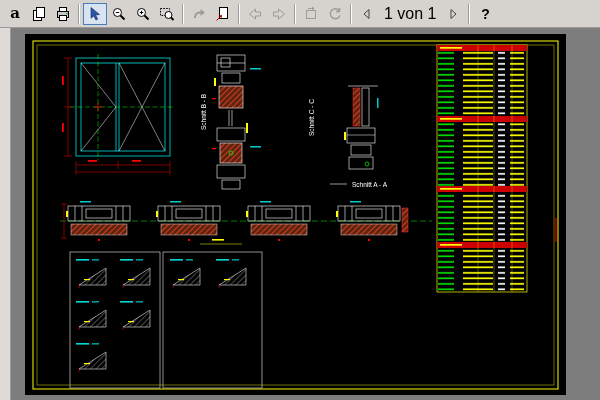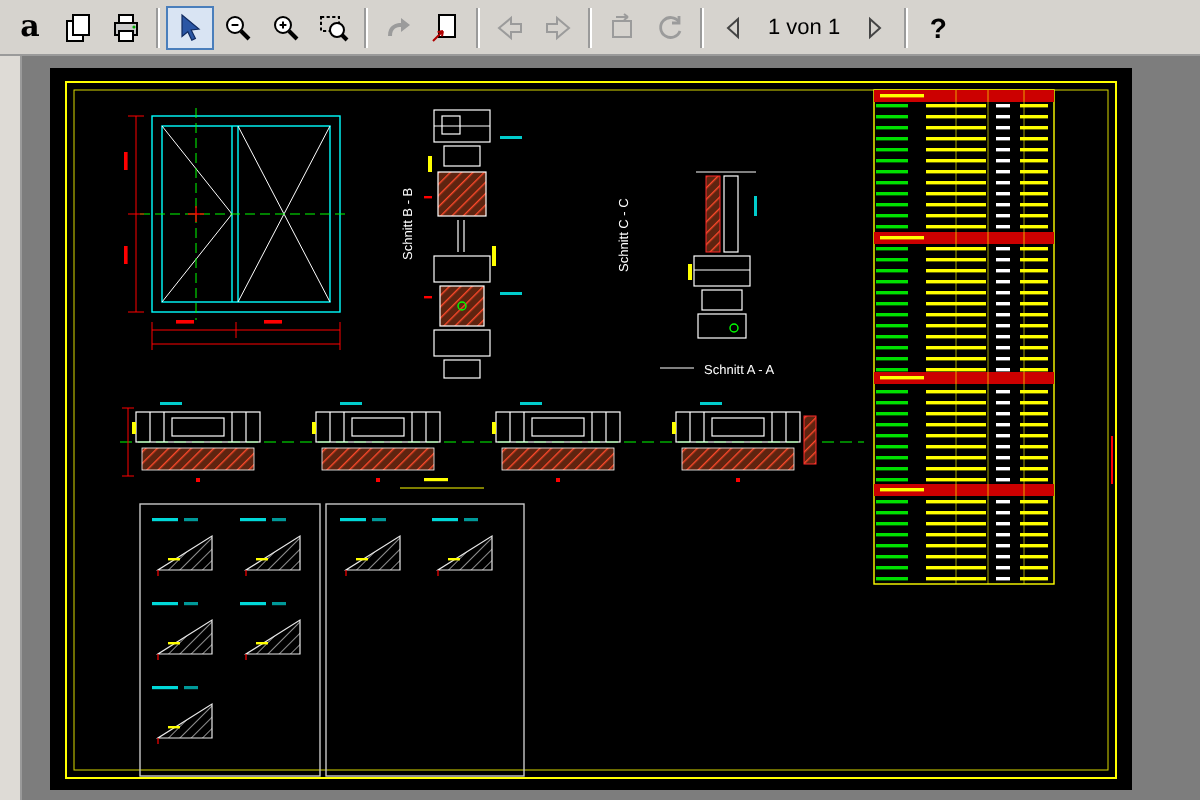--- a/index.html
+++ b/index.html
@@ -10,21 +10,21 @@
            border-bottom:1px solid #9a9a9a;display:flex;align-items:center;
            padding:0 3px;box-sizing:border-box;}
   .tbtn{width:24px;height:22px;display:flex;align-items:center;justify-content:center;
         border:1px solid transparent;background:transparent;padding:0;flex:0 0 auto;}
   .tbtn.pressed{background:#d9e4f3;border:1px solid #4a7ebb;}
   .sep{width:0;height:20px;border-left:1px solid #9a9a9a;border-right:1px solid #ffffff;
        margin:0 3px;flex:0 0 auto;}
   .ic{width:16px;height:16px;display:block;}
   .aicon{font:bold 15px "DejaVu Serif",serif;color:#000;line-height:1;}
   .qicon{font:bold 14px "Liberation Sans",sans-serif;color:#000;line-height:1;}
-  .pageind{font-size:11px;color:#000;margin:0 5px;white-space:nowrap;}
+  .pageind{font-size:16px;color:#000;margin:0 5px;white-space:nowrap;}
   
   .leftpanel{position:absolute;left:0;top:28px;width:11px;height:372px;background:#dedbd6;
              border-right:1px solid #9a9a9a;box-sizing:border-box;}
   .canvas{position:absolute;left:0;top:28px;width:600px;height:372px;}
   svg text{font-family:"Liberation Sans",sans-serif;}
 </style>
 </head>
 <body>
 
 <div class="app">

